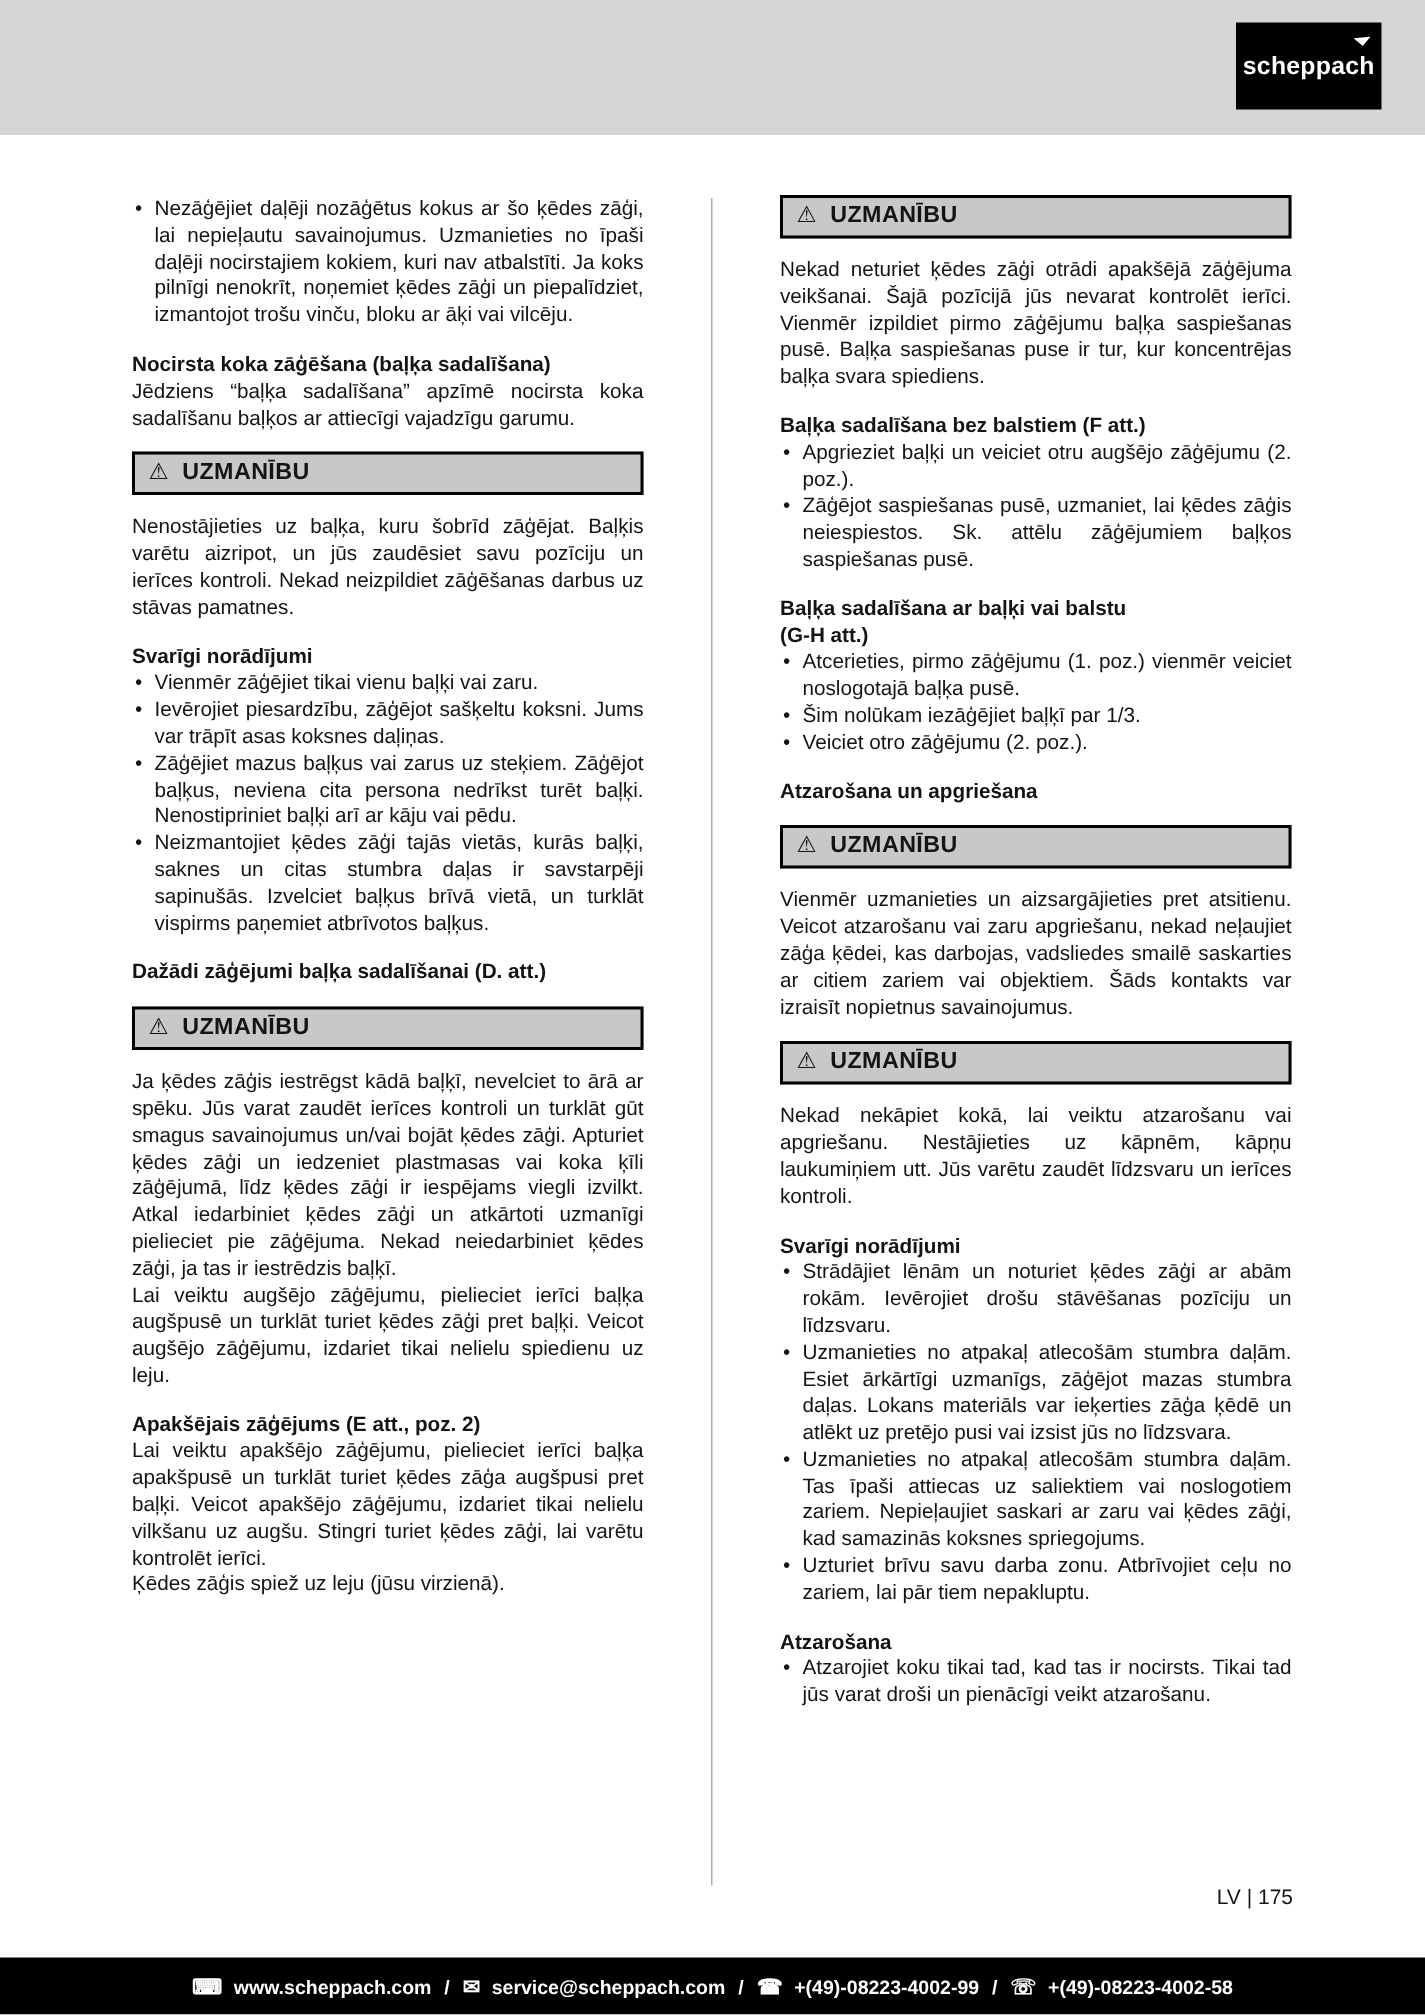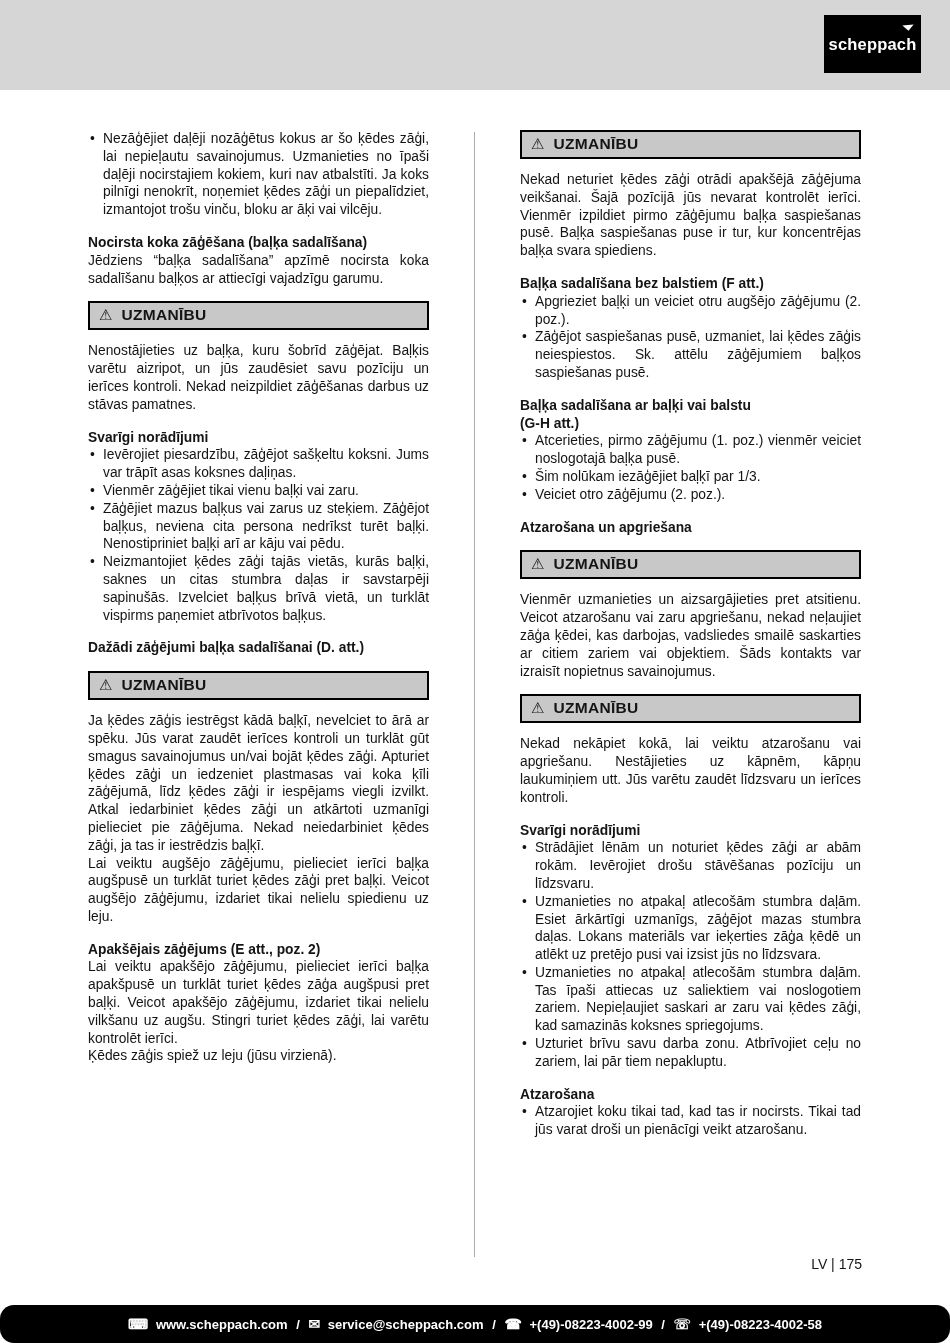--- a/index.html
+++ b/index.html
@@ -68,21 +68,21 @@
     position:absolute; right:88px; top:1256px;
     font-size:14px; color:#141414;
   }
 
   
   .footer-bar {
     position:absolute; left:0; bottom:0;
     width:100%; height:38px;
     background:var(--footer-bar,#000);
     color:#fff;
-    display:flex; align-items:center; justify-content:center;border-radius:14px;
+    display:flex; align-items:center; justify-content:center;
   }
   .footer-contact { font-size:13px; font-weight:bold; white-space:nowrap; }
   .footer-icon { font-size:14px; margin-right:4px; }
   .footer-sep { margin:0 5px; }
 </style>
 </head>
 <body>
 
 <div class="page">
 
@@ -100,22 +100,22 @@
         </ul>
         <h3 class="heading">Nocirsta koka zāģēšana (baļķa sadalīšana)</h3>
         <p class="para">Jēdziens “baļķa sadalīšana” apzīmē nocirsta koka sadalīšanu baļķos ar attiecīgi vajadzīgu garumu.</p>
         <div class="warning-box">
           <span class="warning-icon">⚠</span>
           <span class="warning-label">UZMANĪBU</span>
         </div>
         <p class="para">Nenostājieties uz baļķa, kuru šobrīd zāģējat. Baļķis varētu aizripot, un jūs zaudēsiet savu pozīciju un ierīces kontroli. Nekad neizpildiet zāģēšanas darbus uz stāvas pamatnes.</p>
         <h3 class="heading">Svarīgi norādījumi</h3>
         <ul class="bullet-list">
+          <li class="bullet-item">Vienmēr zāģējiet tikai vienu baļķi vai zaru.</li>
           <li class="bullet-item">Ievērojiet piesardzību, zāģējot sašķeltu koksni. Jums var trāpīt asas koksnes daļiņas.</li>
-          <li class="bullet-item">Vienmēr zāģējiet tikai vienu baļķi vai zaru.</li>
           <li class="bullet-item">Zāģējiet mazus baļķus vai zarus uz steķiem. Zāģējot baļķus, neviena cita persona nedrīkst turēt baļķi. Nenostipriniet baļķi arī ar kāju vai pēdu.</li>
           <li class="bullet-item">Neizmantojiet ķēdes zāģi tajās vietās, kurās baļķi, saknes un citas stumbra daļas ir savstarpēji sapinušās. Izvelciet baļķus brīvā vietā, un turklāt vispirms paņemiet atbrīvotos baļķus.</li>
         </ul>
         <h3 class="heading">Dažādi zāģējumi baļķa sadalīšanai (D. att.)</h3>
         <div class="warning-box">
           <span class="warning-icon">⚠</span>
           <span class="warning-label">UZMANĪBU</span>
         </div>
         <p class="para">Ja ķēdes zāģis iestrēgst kādā baļķī, nevelciet to ārā ar spēku. Jūs varat zaudēt ierīces kontroli un turklāt gūt smagus savainojumus un/vai bojāt ķēdes zāģi. Apturiet ķēdes zāģi un iedzeniet plastmasas vai koka ķīli zāģējumā, līdz ķēdes zāģi ir iespējams viegli izvilkt. Atkal iedarbiniet ķēdes zāģi un atkārtoti uzmanīgi pielieciet pie zāģējuma. Nekad neiedarbiniet ķēdes zāģi, ja tas ir iestrēdzis baļķī.</p>
         <p class="para">Lai veiktu augšējo zāģējumu, pielieciet ierīci baļķa augšpusē un turklāt turiet ķēdes zāģi pret baļķi. Veicot augšējo zāģējumu, izdariet tikai nelielu spiedienu uz leju.</p>

